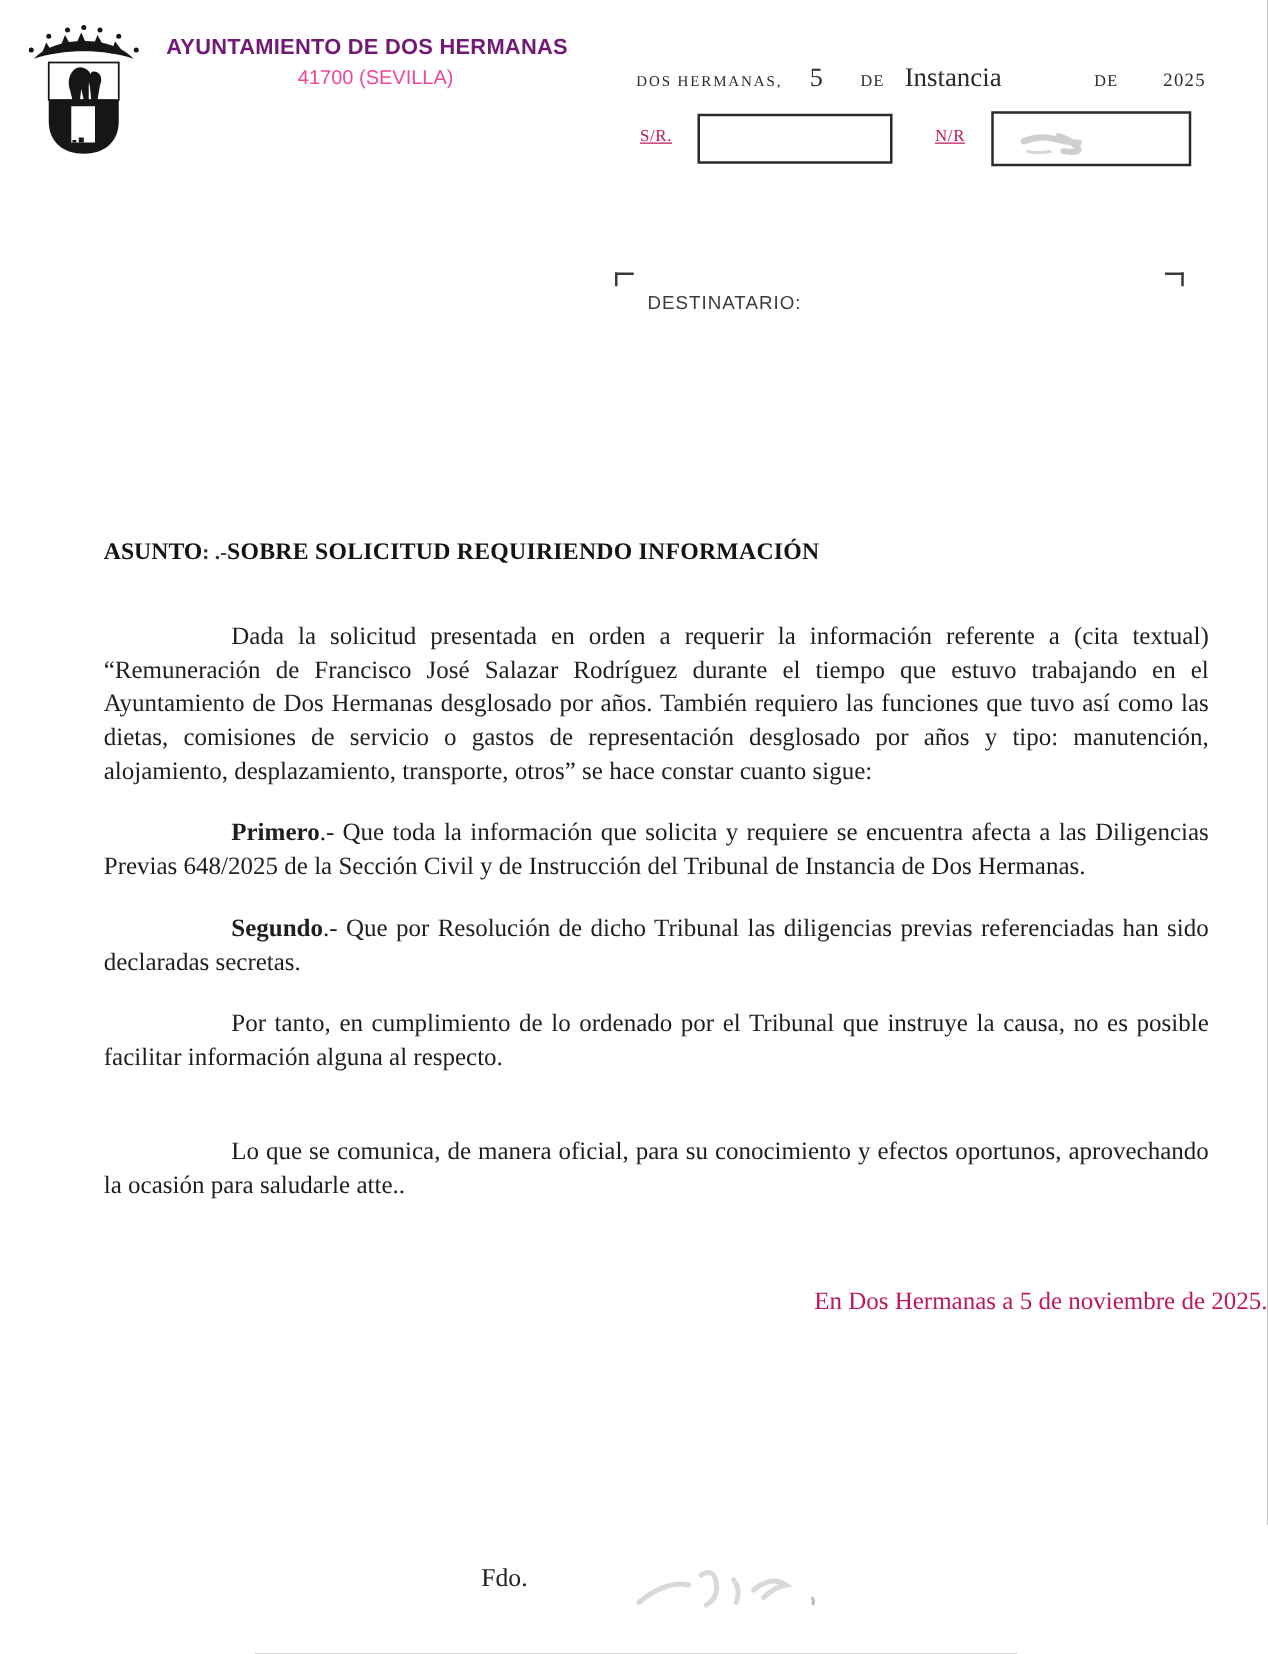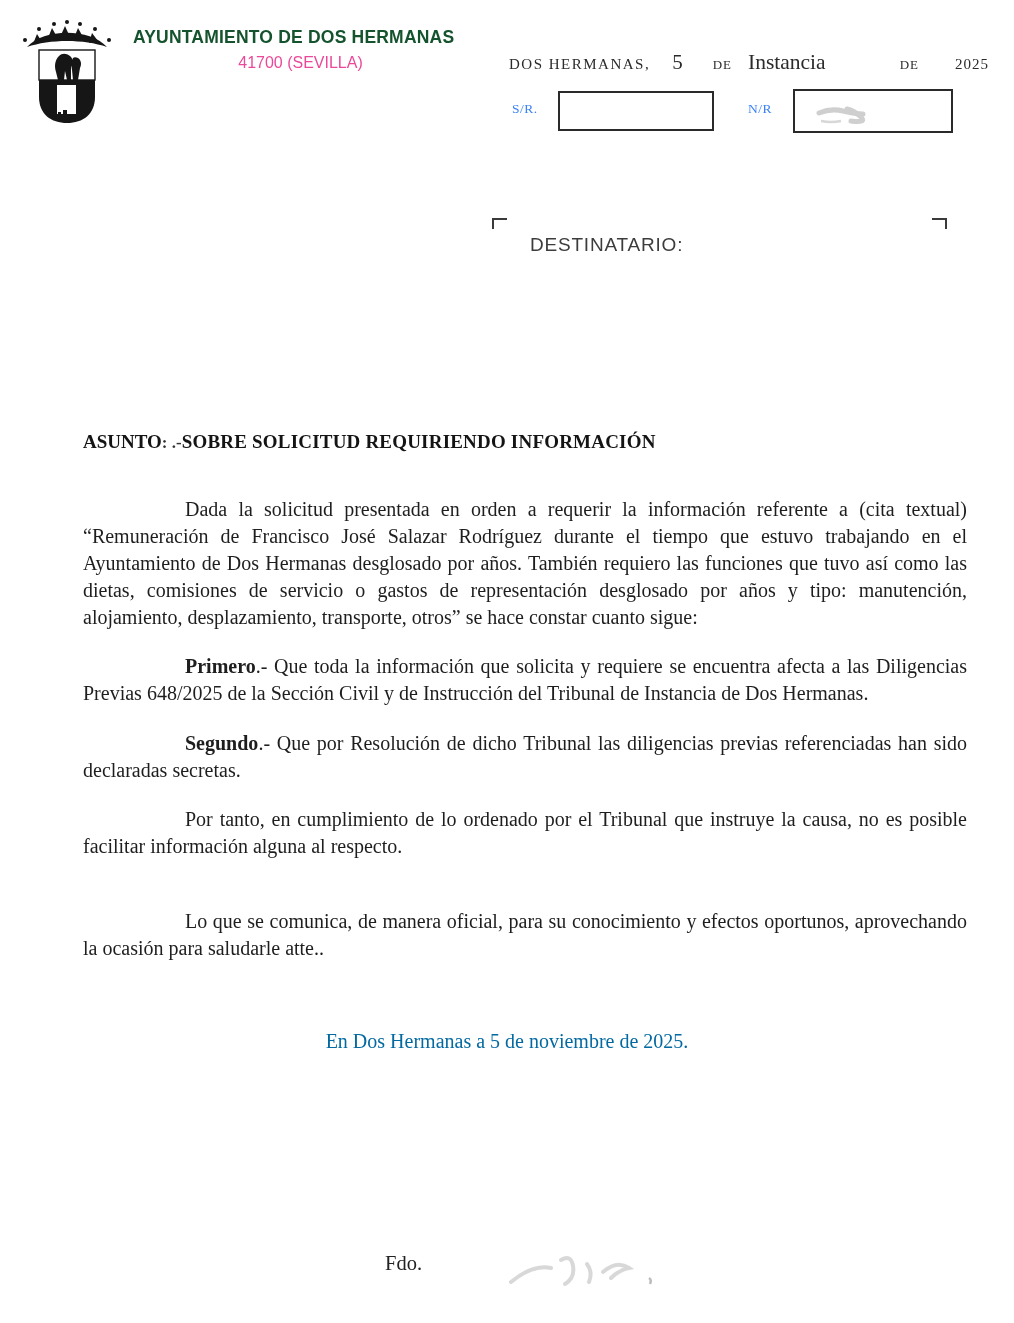--- a/index.html
+++ b/index.html
@@ -12,77 +12,77 @@
     color:#1c1c1c;
     font-family:"Liberation Serif", serif;
     overflow:hidden;
   }
 
   
   .coat { position:absolute; left:14px; top:14px; width:106px; height:116px; }
   .org-block { position:absolute; left:133px; top:27px; width:340px; }
   .org-name {
     font-family:"Liberation Sans", sans-serif;
-    font-weight:bold; font-size:17.5px; letter-spacing:.2px; color:#14532d;
+    font-weight:bold; font-size:17.5px; letter-spacing:.2px; color:#701a75;
     white-space:nowrap;
   }
   .org-loc {
     font-family:"Liberation Sans", sans-serif;
     font-size:16px; color:#ec4899; text-align:center; margin-top:6px;
     width:335px;
   }
 
   
   .dateline { position:absolute; left:509px; top:50px; width:490px;
     display:flex; align-items:baseline; white-space:nowrap; color:#2b2b2b; }
-  .dl-city  { font-size:15px; letter-spacing:1.5px; }
+  .dl-city  { font-size:12px; letter-spacing:1.5px; }
   .dl-day   { font-size:21px; margin-left:22px; }
   .dl-de1   { font-size:13px; letter-spacing:1px; margin-left:30px; }
   .dl-month { font-size:21.5px; margin-left:16px; }
   .dl-de2   { font-size:13px; letter-spacing:1px; margin-left:74px; }
   .dl-year  { font-size:15px; letter-spacing:1px; margin-left:36px; }
 
   
   .refs { position:absolute; left:509px; top:88px; width:490px; height:46px; }
-  .ref-label { position:absolute; font-size:13.5px; letter-spacing:.5px; color:#3b82f6; top:13px; }
+  .ref-label { position:absolute; font-size:13.5px; letter-spacing:.5px; color:#be185d; top:13px;text-decoration:underline; }
   .sr-label { left:3px; }
   .nr-label { left:239px; }
   .ref-box { position:absolute; top:3px; height:40px; background:#fff; border:2px solid #2a2a2a; }
   .sr-box { left:49px; width:156px; }
   .nr-box { left:284px; width:160px; top:1px; height:44px; }
   .nr-mark { position:absolute; left:18px; top:10px; width:90px; height:26px; }
 
   
   .corner { position:absolute; width:15px; height:11px; }
   .corner-left  { left:492px; top:218px; border-left:2px solid #3a3a3a; border-top:2px solid #3a3a3a; }
   .corner-right { left:932px; top:218px; border-right:2px solid #3a3a3a; border-top:2px solid #3a3a3a; }
   .destinatario {
-    position:absolute; left:530px; top:234px;
+    position:absolute; left:518px; top:234px;
     font-family:"Liberation Sans", sans-serif;
-    font-size:19px; letter-spacing:.8px; color:#3c3c3c;
+    font-size:15px; letter-spacing:.8px; color:#3c3c3c;
   }
 
   
   .subject { position:absolute; left:83px; top:431px; white-space:nowrap; }
   .subject .s-label { font-weight:bold; font-size:19px; color:#141414; }
   .subject .s-sep   { font-weight:bold; font-size:17px; color:#333; }
   .subject .s-text  { font-weight:bold; font-size:19px; letter-spacing:.2px; color:#141414; }
 
   
   .body-text { position:absolute; left:83px; top:496px; width:884px;
     font-size:20px; line-height:27px; text-align:justify; color:#1e1e1e; }
   .body-text p { text-indent:102px; }
   .body-text p .lead { font-weight:bold; }
   .p-gap-s { margin-bottom:22px; }
   .p-gap-m { margin-bottom:23px; }
   .p-gap-l { margin-bottom:48px; }
 
   
   .place-date { position:absolute; left:0; top:1030px; width:1014px;
-    text-align:center; font-size:20px; color:#0369a1; }
+    text-align:right; font-size:20px; color:#be185d; }
   .signer-title { position:absolute; left:0; top:1102px; width:1014px;
     text-align:center; font-size:20.5px; letter-spacing:.3px; color:#1e1e1e; }
   .fdo-row { position:absolute; left:385px; top:1252px; height:50px; }
   .fdo-label { font-size:20.5px; color:#222; }
   .signature { position:absolute; left:118px; top:-14px; width:180px; height:58px; }
 </style>
 </head>
 <body>
 
 <div class="page">

